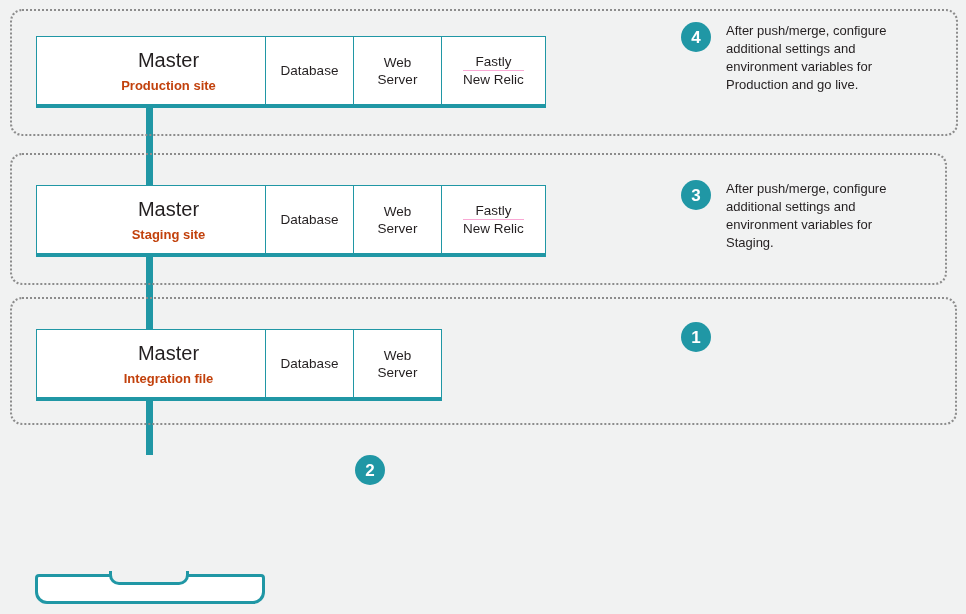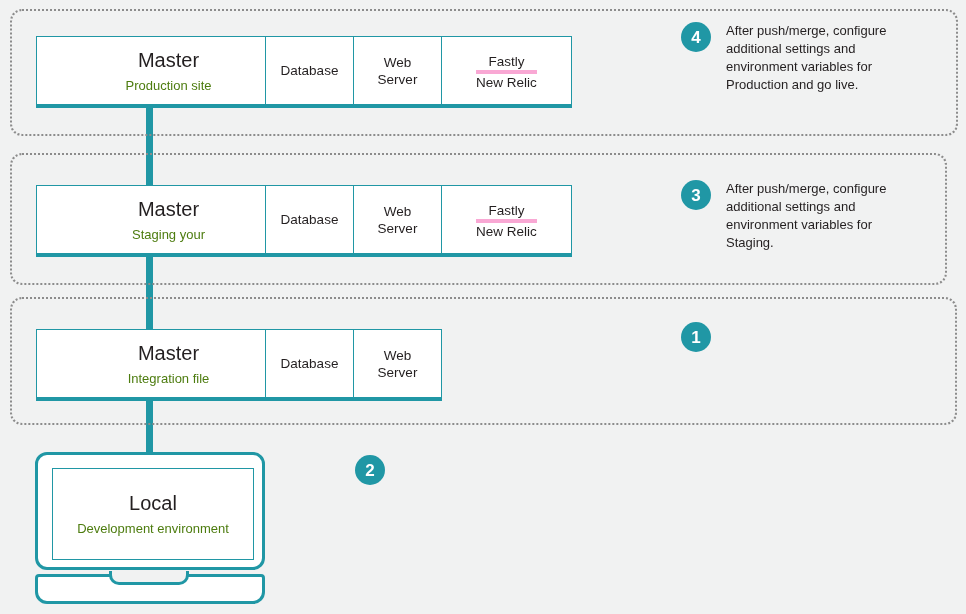--- a/index.html
+++ b/index.html
@@ -54,43 +54,43 @@
     align-items: center;
     justify-content: center;
     border-left: 1px solid #2097a5;
     background: #ffffff;
   }
   .cell:first-child { border-left: none; padding-left: 35px; }
 
   .cell-main { width: 228px; }
   .cell-db   { width: 88px; }
   .cell-web  { width: 88px; }
-  .cell-stack{ width: 130px; padding: 16px; justify-content: stretch; }
+  .cell-stack{ width: 104px; padding: 16px; justify-content: stretch; }
 
   .stack-part {
     flex: 1 1 50%;
     display: flex;
     align-items: center;
     justify-content: center;
     box-sizing: border-box;
   }
-  .stack-part + .stack-part { border-top: 4px solid #f9a8d4; }
+  .stack-part + .stack-part { border-top: 1px solid #f9a8d4; }
 
   .title-lg {
     font-size: 20px;
     line-height: 24px;
     font-weight: 400;
     color: #231f20;
     white-space: nowrap;
   }
   .title-sm {
     font-size: 13px;
     line-height: 17px;
-    font-weight: 400;
-    color: #4d7c0f;
+    font-weight: 700;
+    color: #c2410c;
     margin-top: 5px;
     white-space: nowrap;
   }
   .cell-text {
     font-size: 13.5px;
     line-height: 17px;
     text-align: center;
     color: #231f20;
   }
 
@@ -218,21 +218,21 @@
 additional settings and
 environment variables for
 Production and go live.</div>
   </div>
 
   <div class="env-frame" style="left:10px; top:153px; width:937px; height:132px;"></div>
 
   <div class="env-row" style="left:36px; top:185px;">
     <div class="cell cell-main">
       <div class="title-lg">Master</div>
-      <div class="title-sm">Staging  your</div>
+      <div class="title-sm">Staging  site</div>
     </div>
     <div class="cell cell-db">
       <div class="cell-text">Database</div>
     </div>
     <div class="cell cell-web">
       <div class="cell-text">Web</div>
       <div class="cell-text">Server</div>
     </div>
     <div class="cell cell-stack">
       <div class="stack-part">
@@ -266,26 +266,20 @@
       <div class="cell-text">Web</div>
       <div class="cell-text">Server</div>
     </div>
   </div>
 
   <div class="step" style="left:681px; top:322px; width:250px;">
     <div class="badge">1</div>
   </div>
 
   <div class="laptop">
-    <div class="laptop-lid">
-      <div class="laptop-screen">
-        <div class="title-lg">Local</div>
-        <div class="title-sm">Development environment</div>
-      </div>
-    </div>
     <div class="laptop-base"></div>
     <div class="laptop-notch"></div>
   </div>
 
   <div class="step" style="left:355px; top:455px; width:330px;">
     <div class="badge">2</div>
   </div>
 
 </div>
 

